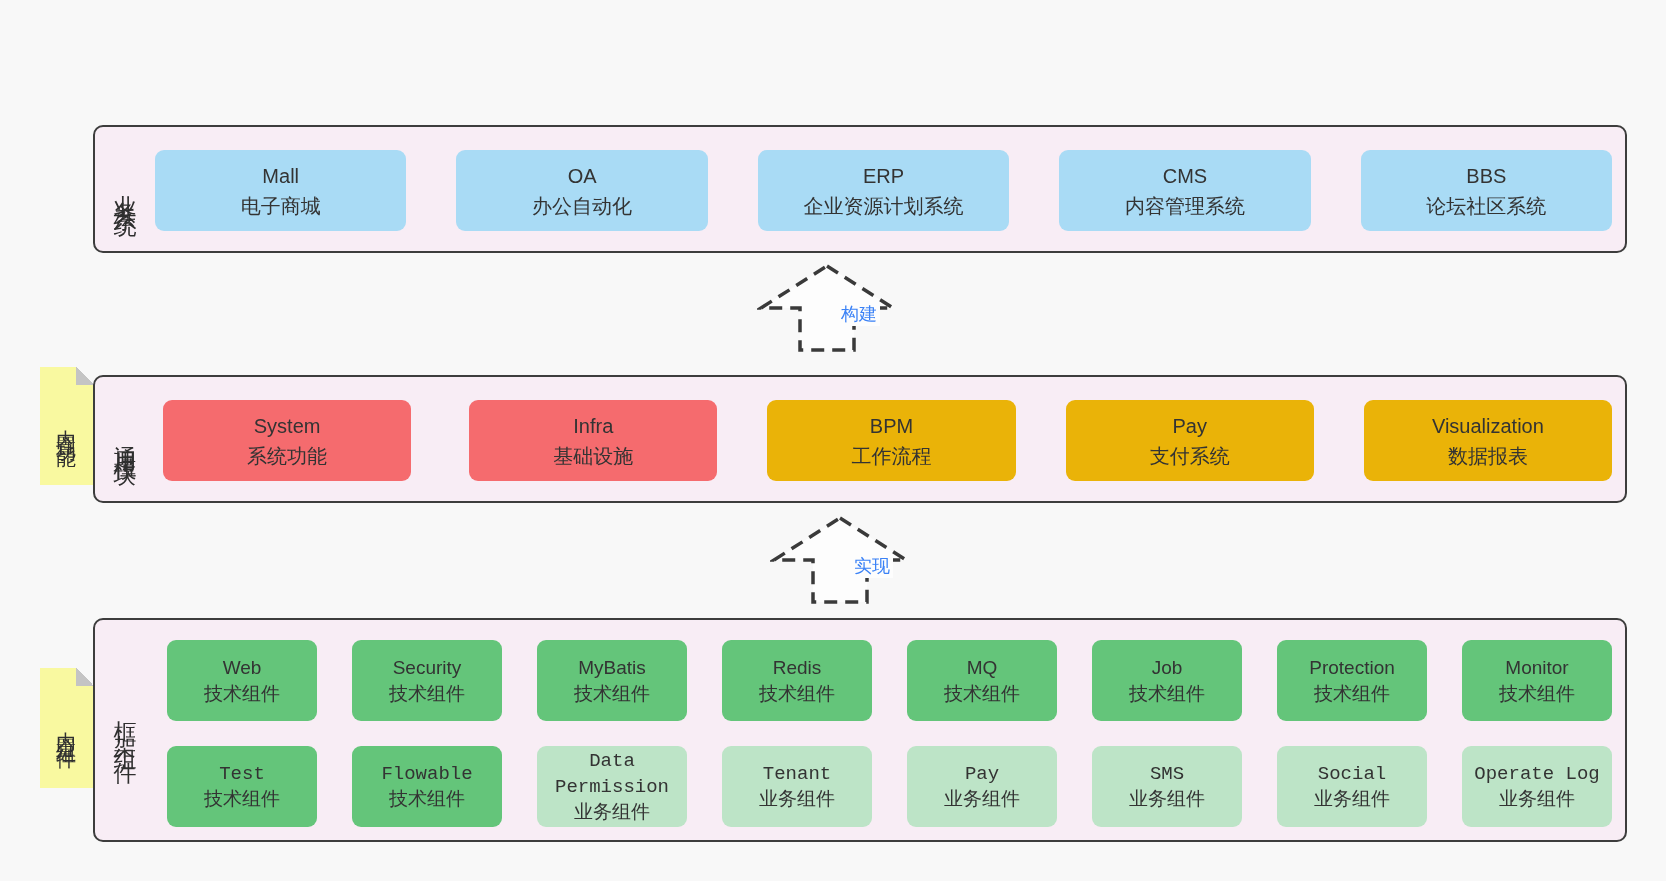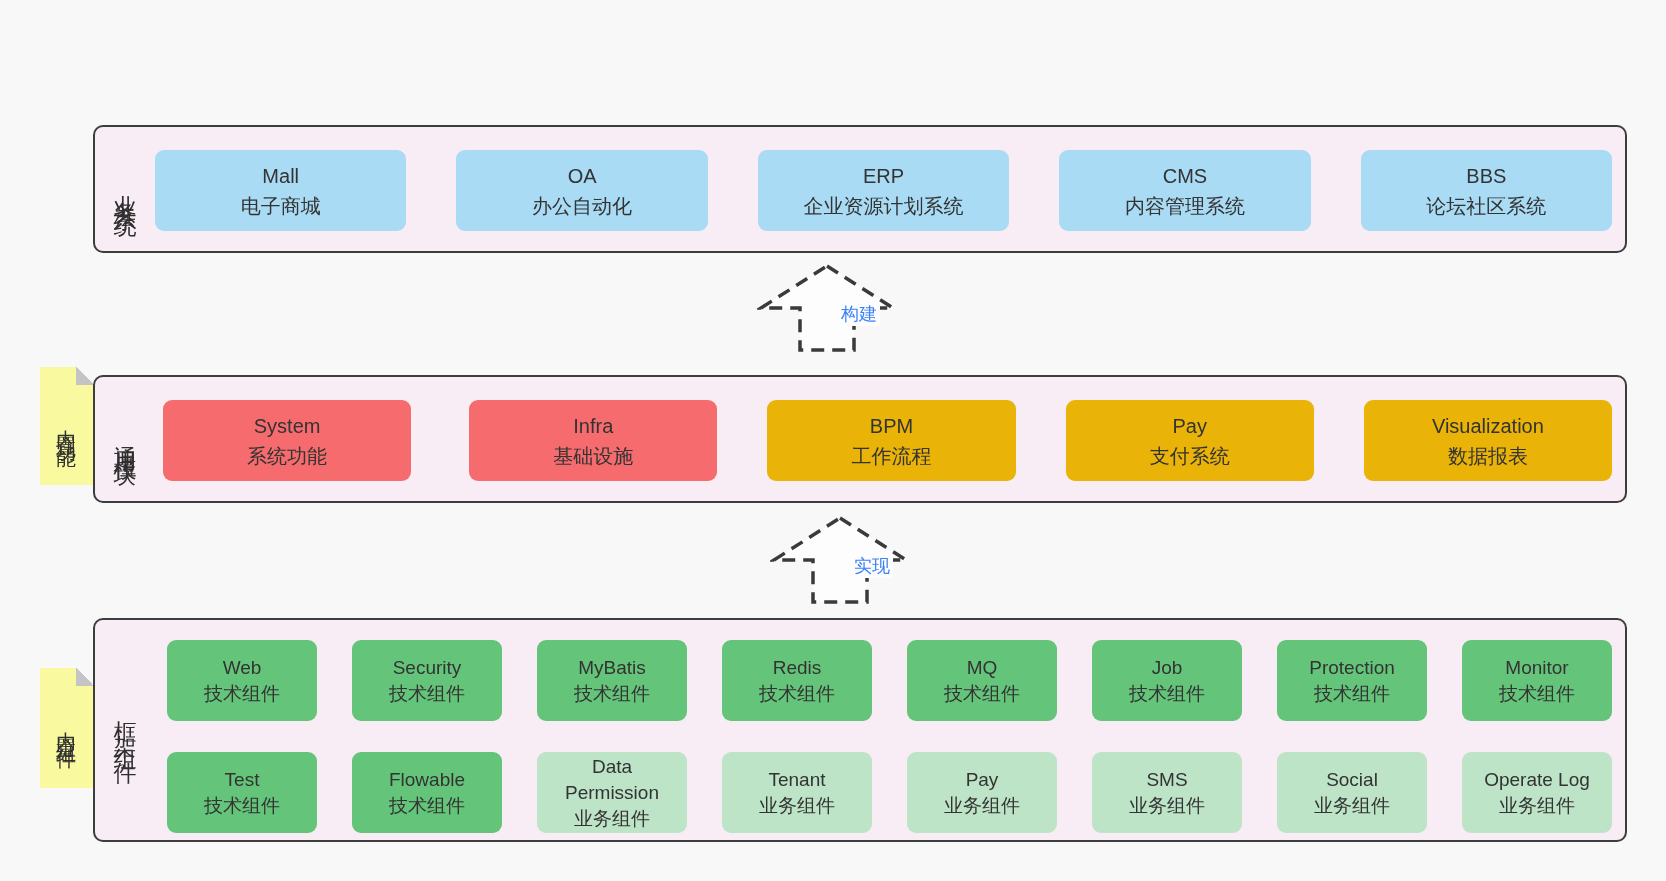--- a/index.html
+++ b/index.html
@@ -32,21 +32,21 @@
   }
   .panel-components .vlabel{letter-spacing:14px;}
 
   .row{
     position:absolute;left:60px;right:13px;
     display:flex;gap:50px;
   }
   .panel-business .row,.panel-modules .row{top:23px;height:81px;}
   .panel-components .row{gap:35px;height:81px;margin-left:12px;}
   .panel-components .row.r1{top:20px;}
-  .panel-components .row.r2{top:132px;}
+  .panel-components .row.r2{top:126px;font-family:Liberation Mono, monospace;}
 
   
   .box{
     flex:1;border-radius:9px;
     display:flex;flex-direction:column;align-items:center;justify-content:center;
     text-align:center;font-size:20px;line-height:30px;color:#333;
     padding:8px 10px;box-sizing:border-box;
   }
   .panel-components .box{font-size:19px;line-height:26px;}
   .blue{background:#a9dbf5;}

